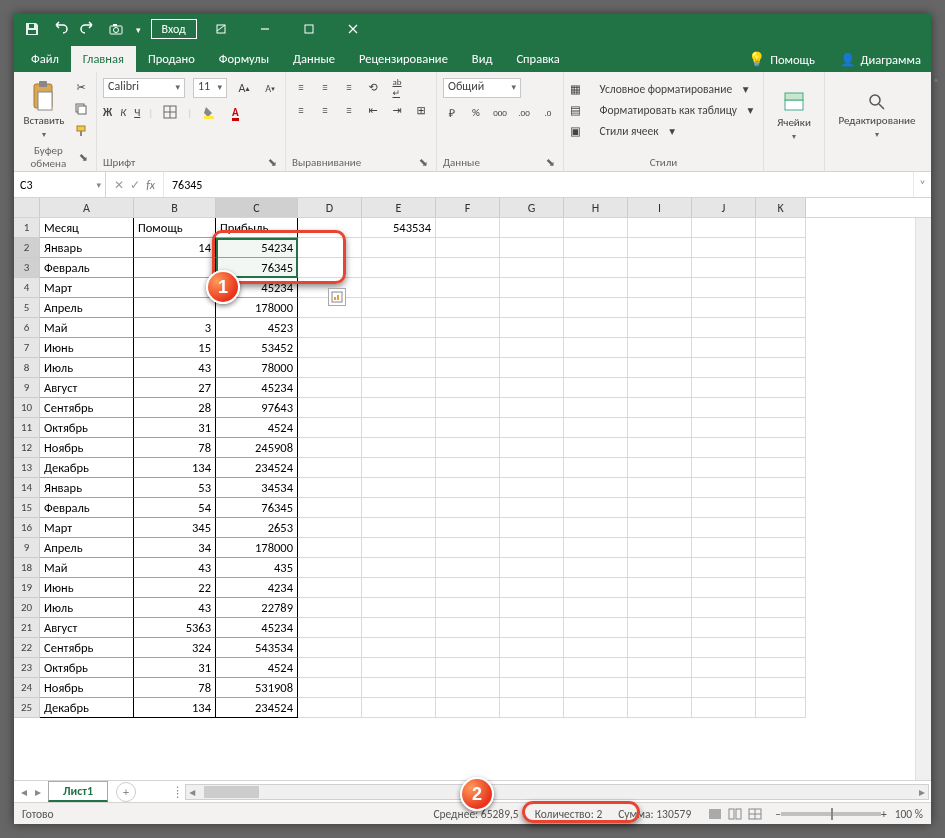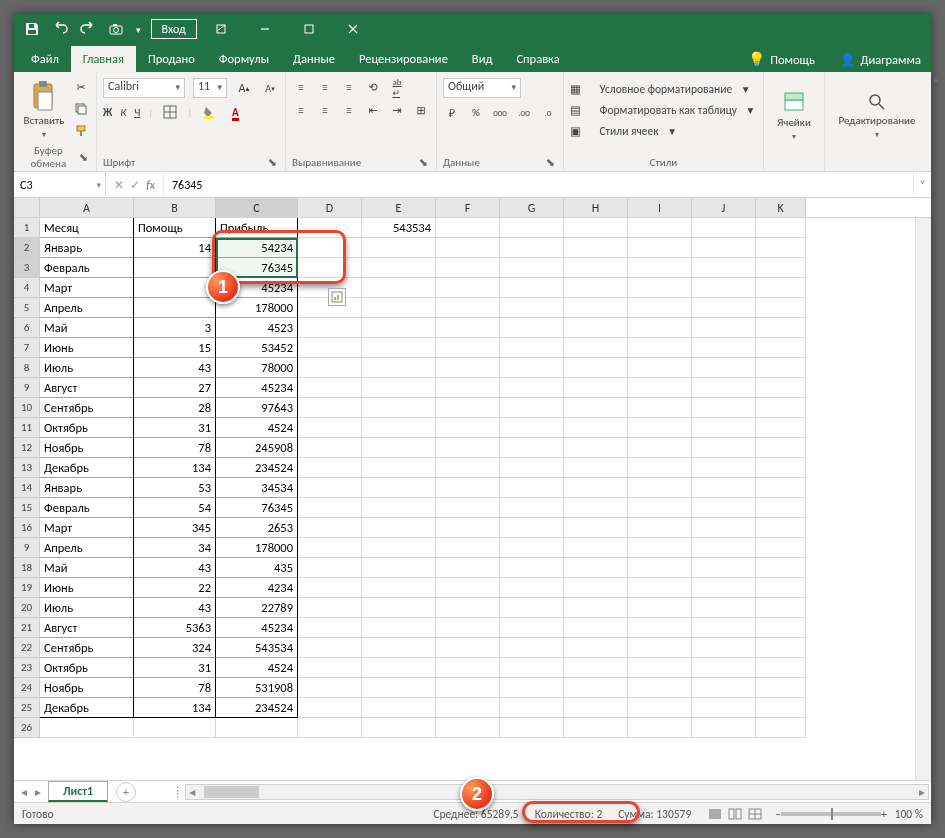--- a/index.html
+++ b/index.html
@@ -685,34 +685,20 @@
           <div class="cell col-C databorder databottom num">234524</div>
           <div class="cell col-D"></div>
           <div class="cell col-E"></div>
           <div class="cell col-F"></div>
           <div class="cell col-G"></div>
           <div class="cell col-H"></div>
           <div class="cell col-I"></div>
           <div class="cell col-J"></div>
           <div class="cell col-K"></div>
         </div>
-        <div class="row">
-          <div class="row-h">26</div>
-          <div class="cell col-A"></div>
-          <div class="cell col-B"></div>
-          <div class="cell col-C"></div>
-          <div class="cell col-D"></div>
-          <div class="cell col-E"></div>
-          <div class="cell col-F"></div>
-          <div class="cell col-G"></div>
-          <div class="cell col-H"></div>
-          <div class="cell col-I"></div>
-          <div class="cell col-J"></div>
-          <div class="cell col-K"></div>
-        </div>
       <div class="inner-sel" style="left:202px; top:20px; width:82px; height:40px;"></div>
       <div class="selection-box" style="left:198px; top:12px; width:134px; height:54px;"></div>
       <div class="quick-opt" style="left:314px; top:70px;">
           <svg width="12" height="12" viewBox="0 0 12 12">
             <rect x="1" y="1" width="10" height="10" fill="none" stroke="#888"></rect>
             <rect x="3" y="6" width="2" height="3" fill="#e8a030"></rect>
             <rect x="6" y="4" width="2" height="5" fill="#e8a030"></rect>
           </svg>
         </div>
       <div class="badge" style="left:192px; top:52px;">1</div>

